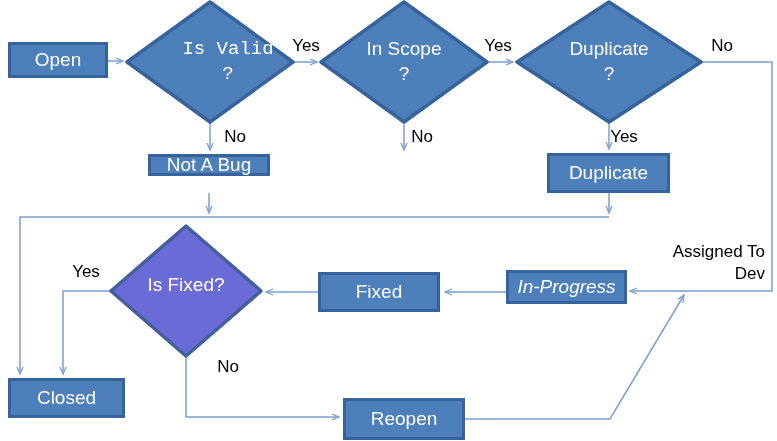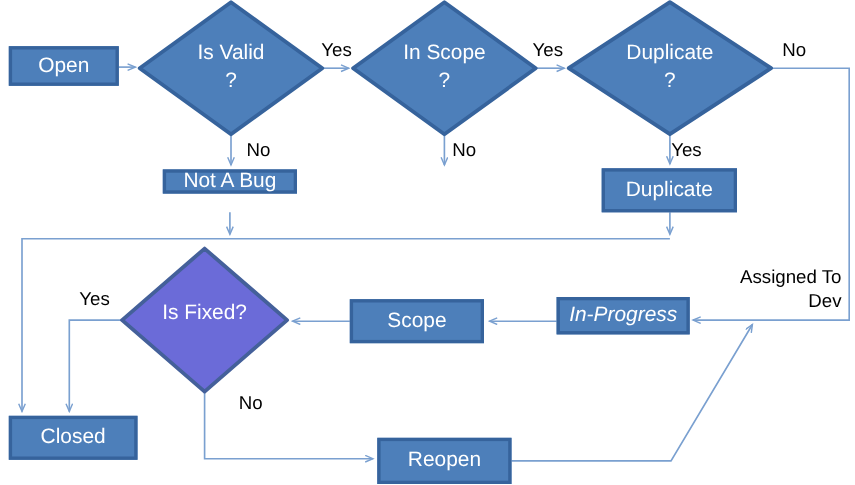--- a/index.html
+++ b/index.html
@@ -114,29 +114,29 @@
     </g>
   </svg>
 
   <div class="node-box" style="left:8px; top:42px; width:100px; height:36px;">Open</div>
 
   <div class="node-box" style="left:148px; top:154px; width:122px; height:22px;">Not A Bug</div>
 
 
   <div class="node-box" style="left:547px; top:153px; width:123px; height:40px;">Duplicate</div>
 
-  <div class="node-box" style="left:318px; top:272px; width:122px; height:40px;">Scope</div>
+  <div class="node-box" style="left:318px; top:272px; width:122px; height:40px;">Fixed</div>
 
   <div class="node-box" style="left:506px; top:270px; width:121px; height:34px;font-style:italic;">In-Progress</div>
 
   <div class="node-box" style="left:8px; top:378px; width:117px; height:40px;">Closed</div>
 
   <div class="node-box" style="left:343px; top:398px; width:122px; height:42px;">Reopen</div>
 
-  <div class="diamond-label" style="left:150px; top:36px; width:120px; height:52px;">Is Valid
+  <div class="diamond-label" style="left:168px; top:36px; width:120px; height:52px;font-family:Liberation Mono, monospace;">Is Valid
 ?</div>
 
   <div class="diamond-label" style="left:344px; top:36px; width:120px; height:52px;">In Scope
 ?</div>
 
   <div class="diamond-label" style="left:549px; top:36px; width:120px; height:52px;">Duplicate
 ?</div>
 
   <div class="diamond-label" style="left:126px; top:273px; width:120px; height:24px;">Is Fixed?</div>
 

